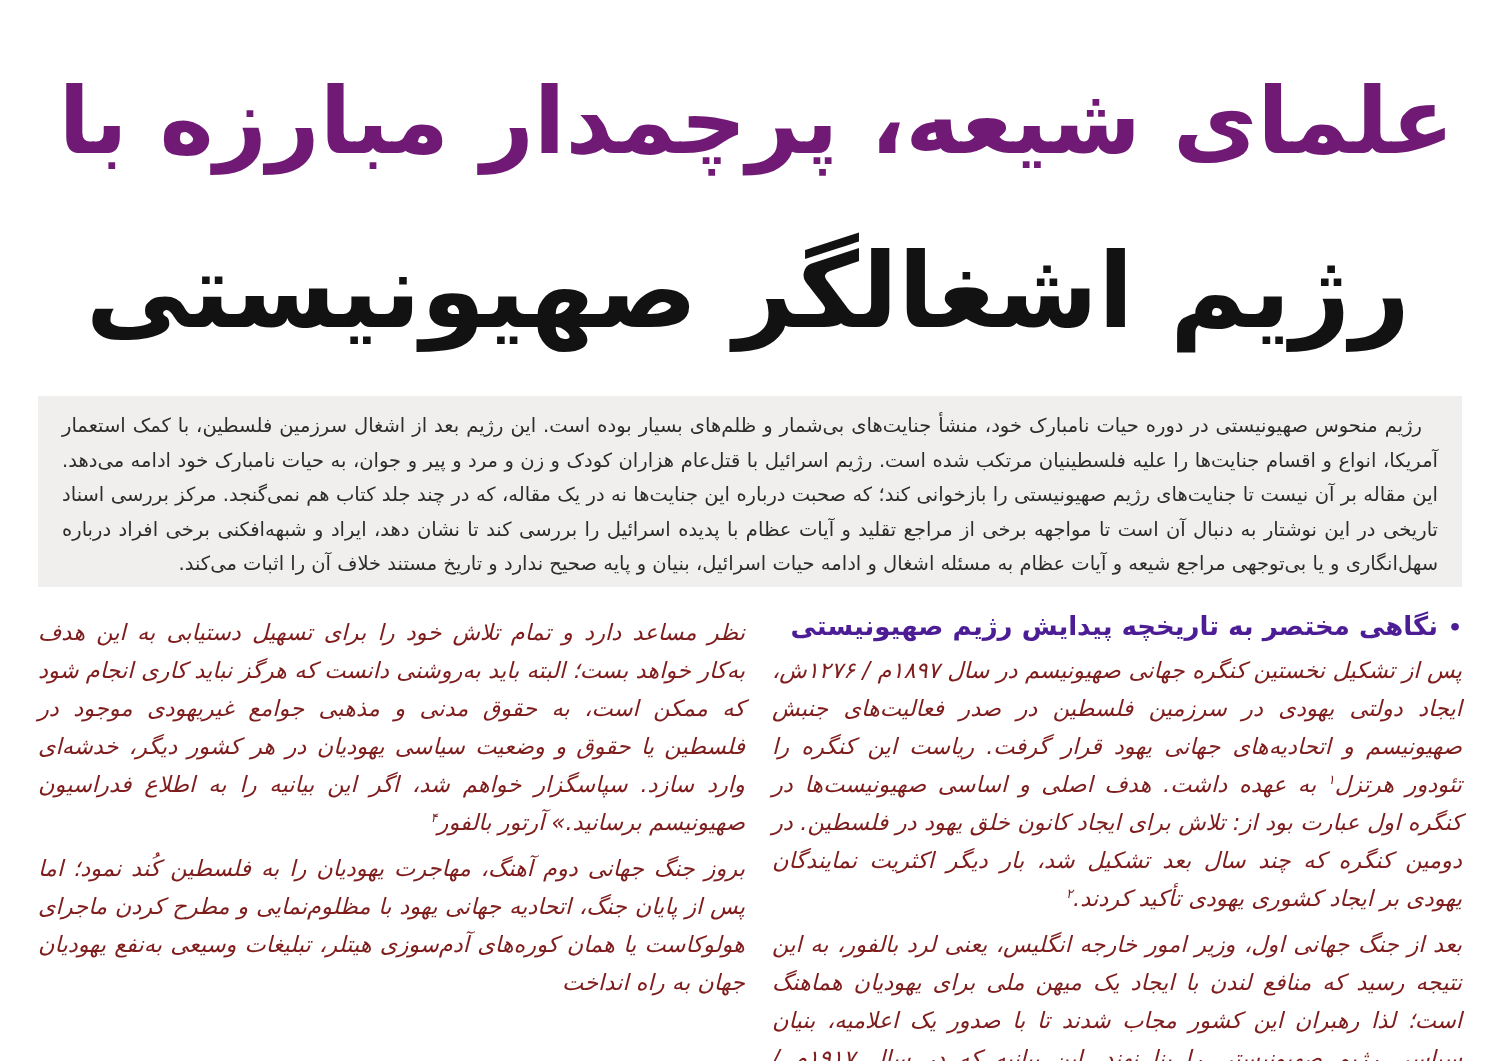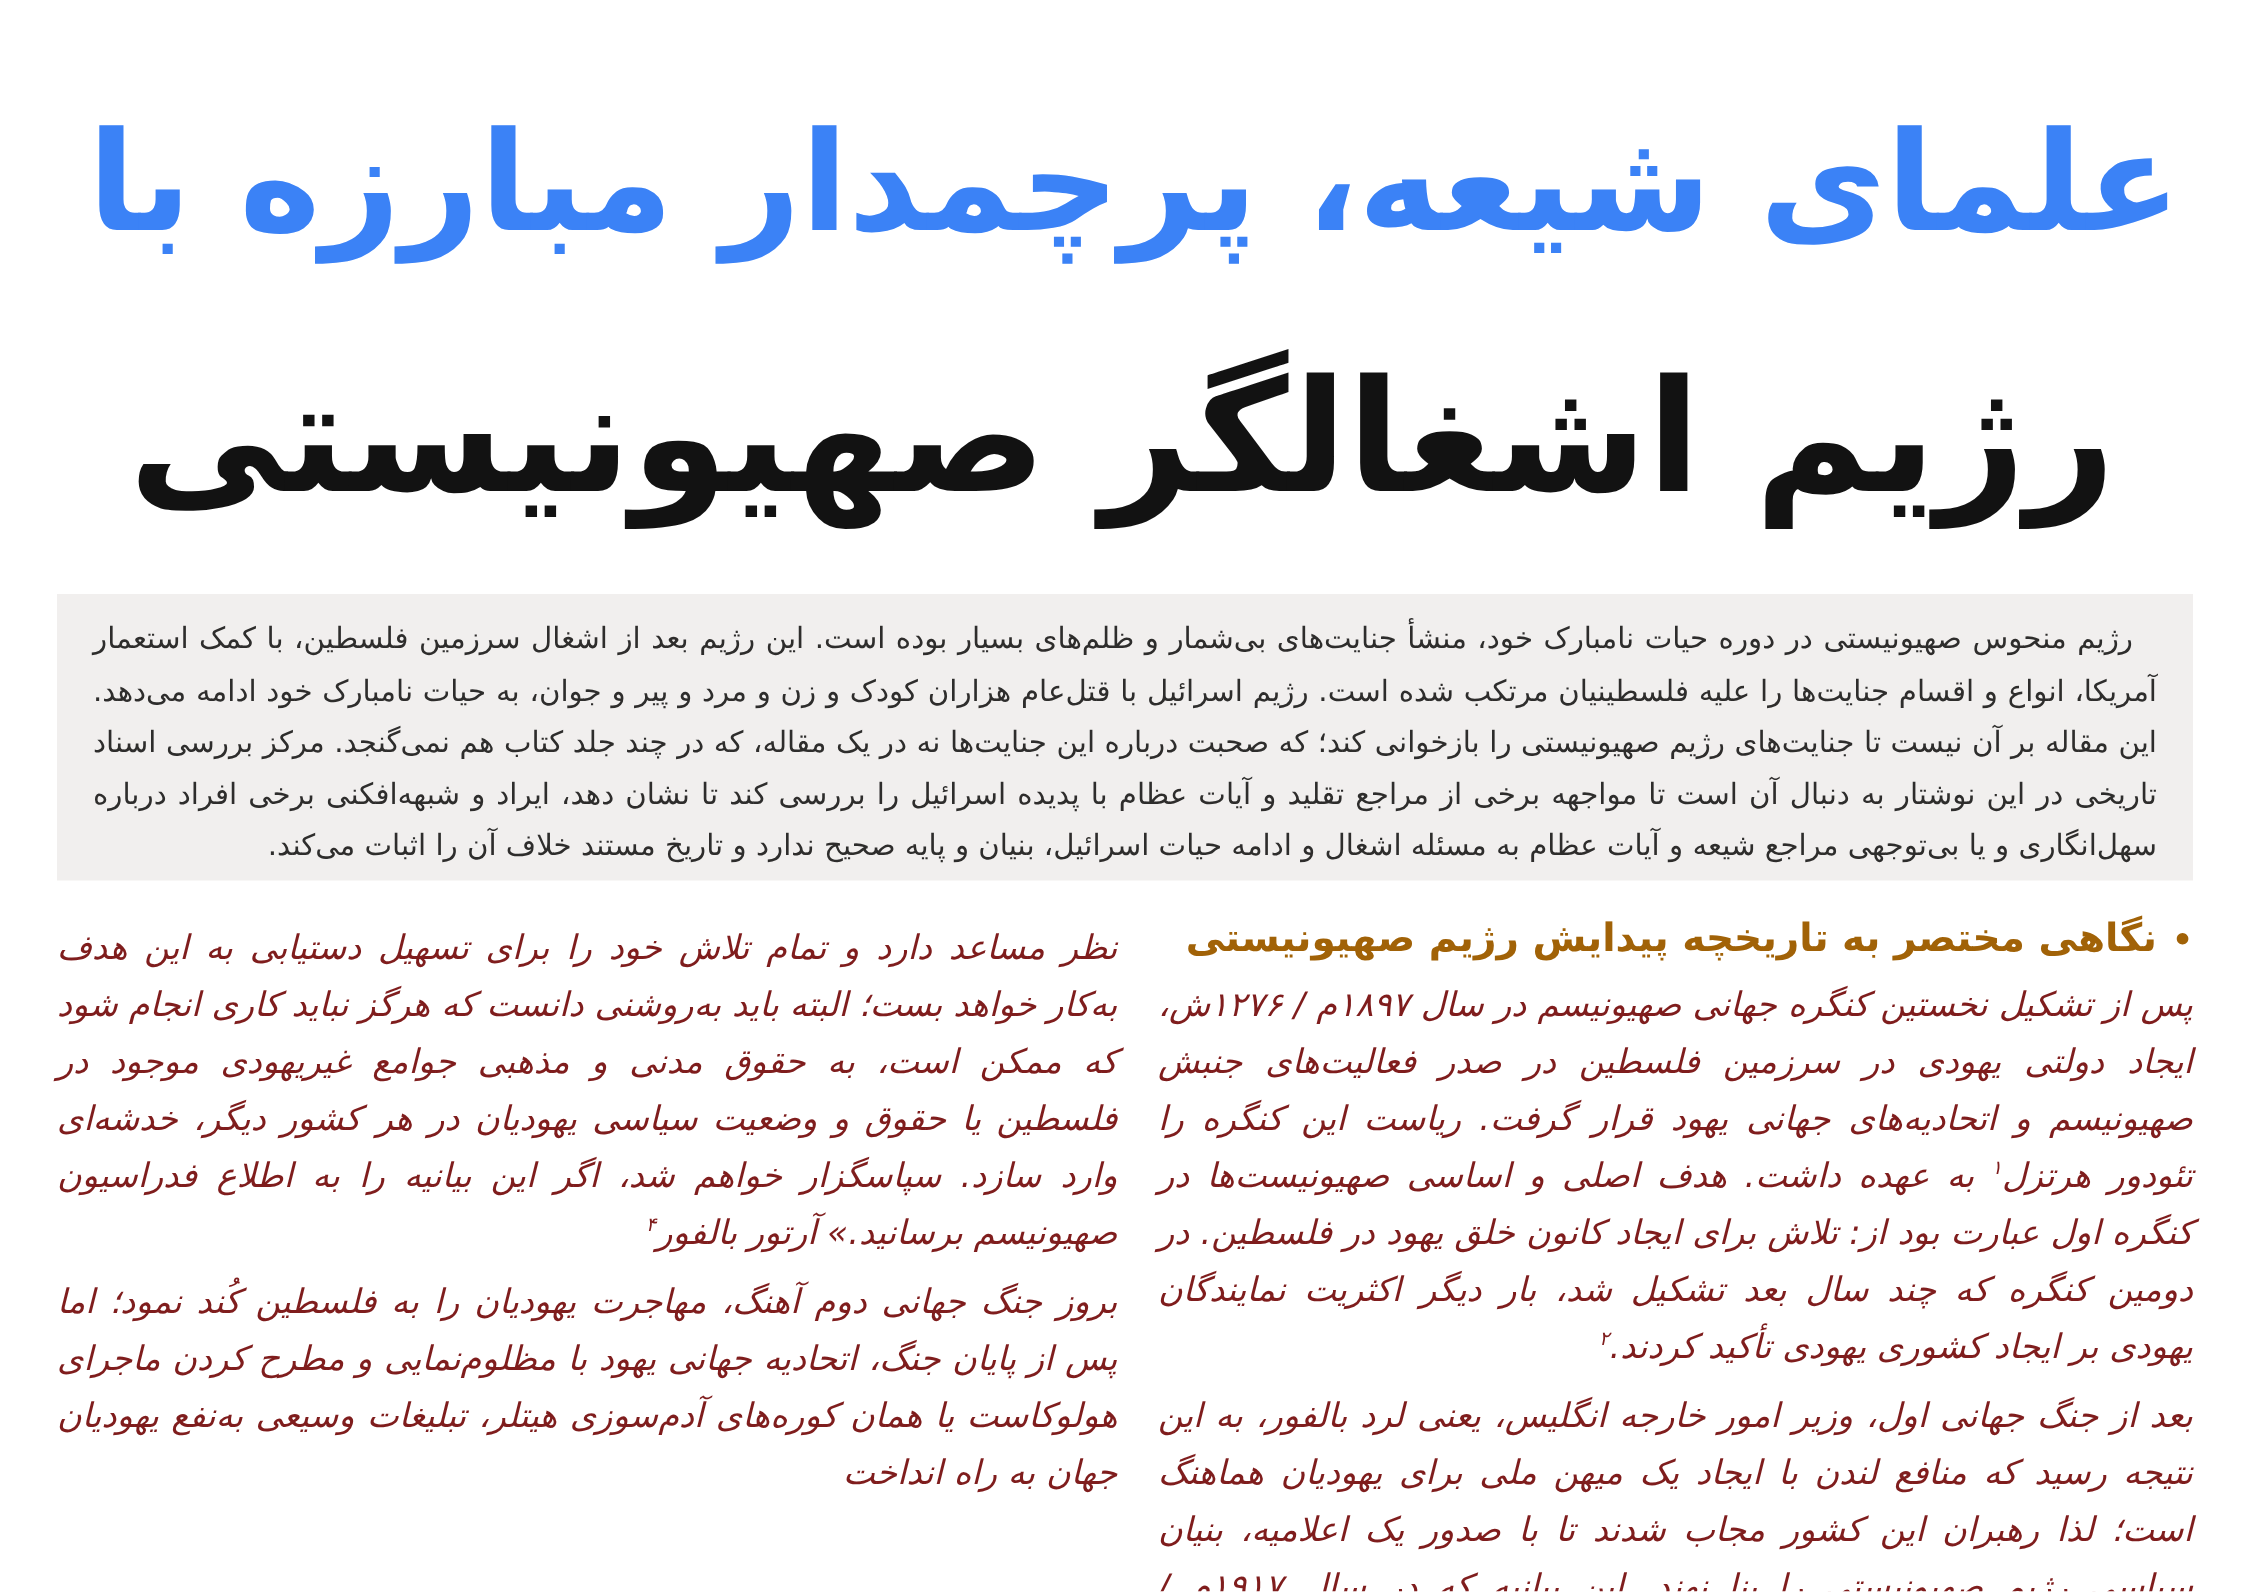--- a/index.html
+++ b/index.html
@@ -16,21 +16,21 @@
     direction: rtl;
     font-family: "DejaVu Sans", sans-serif;
   }
   .headline-blue {
     margin: 42px 46px 0 46px;
     text-align: right;
     font-size: 92px;
     font-weight: 700;
     line-height: 160px;
     letter-spacing: -2px;
-    color: #3b82f6;
+    color: #701a75;
     white-space: nowrap;
   }
   .headline-black {
     margin: 0 50px 0 46px;
     text-align: center;
     font-size: 104px;
     font-weight: 700;
     line-height: 178px;
     letter-spacing: -2px;
     color: #121212;
@@ -54,21 +54,21 @@
     display: flex;
     gap: 27px;
     margin: 22px 38px 0 38px;
     align-items: flex-start;
   }
   .col-right { width: 690px; flex: none; }
   .col-left  { width: 707px; flex: none; padding-top: 4px; }
   .section-heading {
     font-size: 26px;
     font-weight: 700;
-    color: #a16207;
+    color: #4c1d95;
     text-align: right;
     margin: 0 0 6px 0;
     line-height: 34px;
   }
   .section-heading .bullet {
     font-size: 22px;
     margin-left: 10px;
   }
   .body-par {
     font-size: 22.5px;

